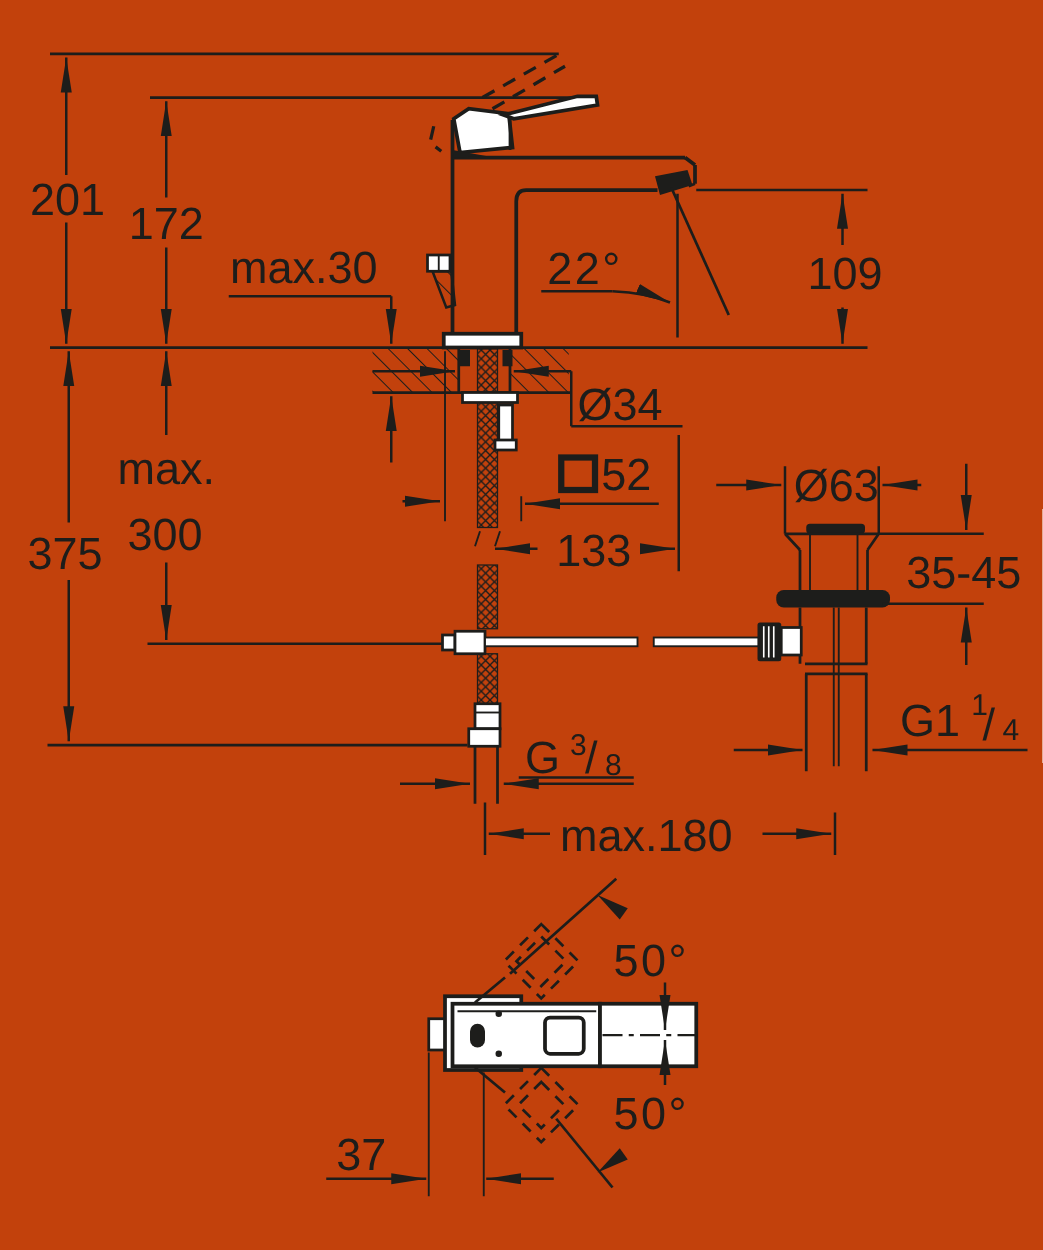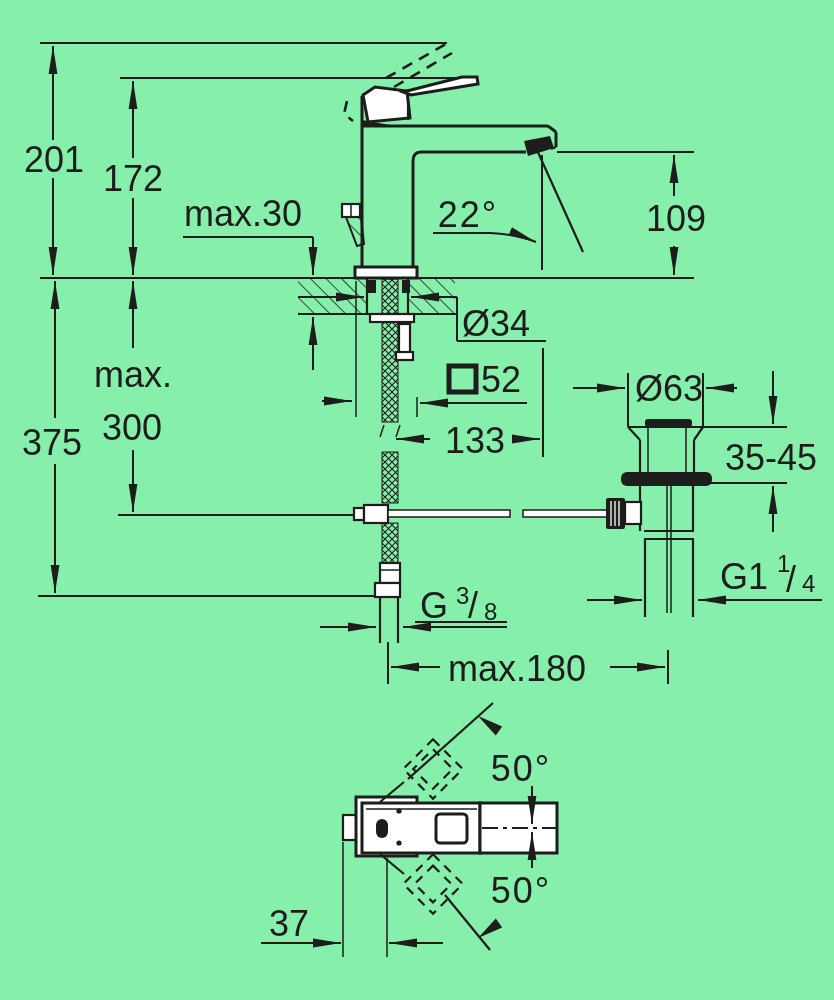--- a/index.html
+++ b/index.html
@@ -1,16 +1,16 @@
 <!DOCTYPE html>
 <html><head>
 <meta charset="utf-8">
 <style>
   html,body{margin:0;padding:0;background:#ffffff;}
-  #canvas{position:relative;width:834px;height:1000px;background:#86efac;overflow:hidden;}
+  #canvas{position:relative;width:834px;height:1000px;background:#c2410c;overflow:hidden;}
   svg{position:absolute;left:0;top:0;}
   svg text{font-family:"Liberation Sans",sans-serif;font-size:36px;fill:#1d1d1b;}
   .sm{font-size:24px;}
   .deg{letter-spacing:2px;}
   .o3{stroke:#1d1d1b;stroke-width:3;fill:none;}
   .o2{stroke:#1d1d1b;stroke-width:2.2;fill:none;}
   .o1{stroke:#1d1d1b;stroke-width:1.5;fill:none;}
   .d{stroke:#1d1d1b;stroke-width:2;fill:none;}
   .wf{fill:#ffffff;}
   .bk{fill:#1d1d1b;stroke:none;}

